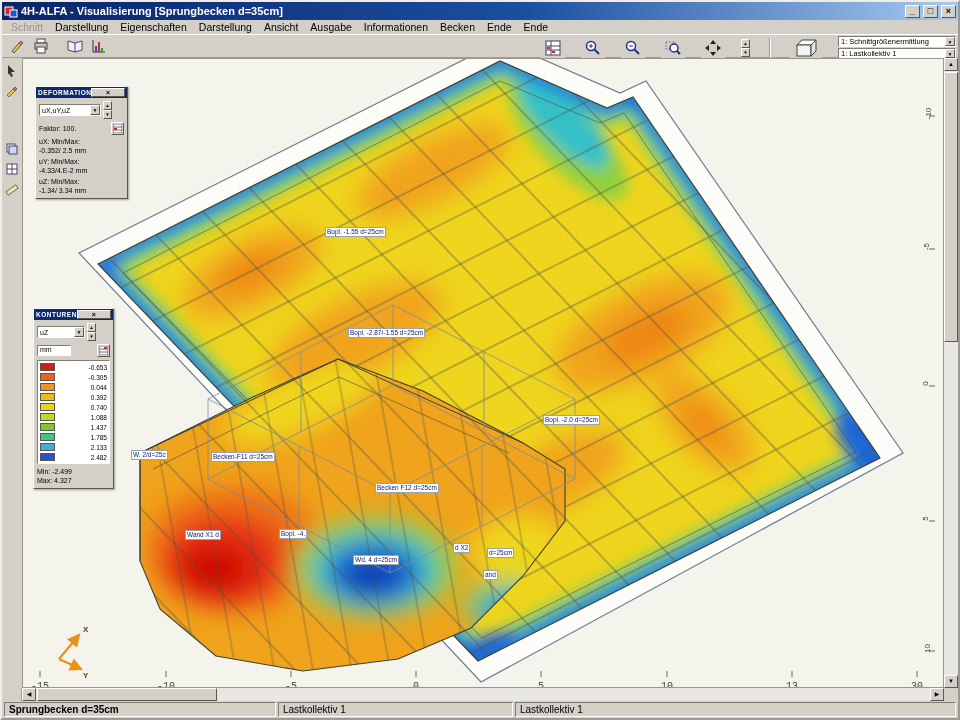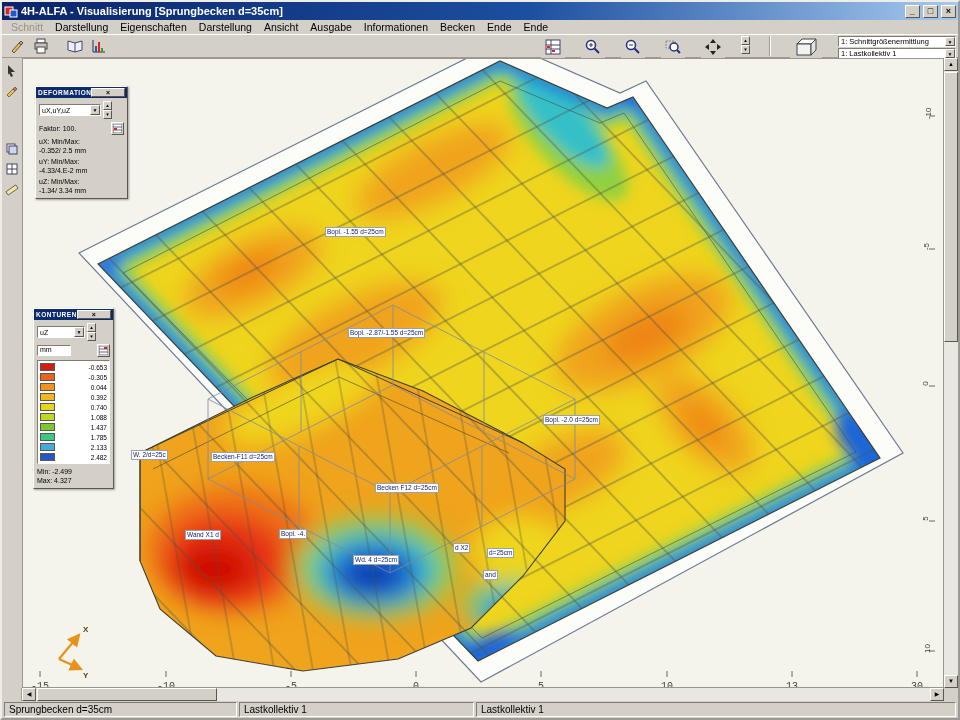--- a/index.html
+++ b/index.html
@@ -16,21 +16,21 @@
   .menubar{height:14px;display:flex;align-items:center;font-size:10.5px;padding-left:3px;background:#d4d0c8;}
   .menu-item{padding:0 6px;color:#000;white-space:nowrap;}
   .menu-item.disabled{color:#98948a;}
   
   .toolbar{height:24px;display:flex;align-items:center;padding:0 3px;background:#d4d0c8;position:relative;
     border-top:1px solid #fff;border-bottom:1px solid #a09c94;}
   .tool{width:24px;height:22px;display:flex;align-items:center;justify-content:center;background:#d4d0c8;
     border:1px solid #d4d0c8;}
   .tgap{width:10px;height:20px;}
   .tsep{width:2px;height:20px;border-left:1px solid #a09c94;border-right:1px solid #fff;margin:0 3px;}
-  .tool-right{position:absolute;right:2px;top:1px;display:flex;gap:16px;}
+  .tool-right{position:absolute;right:2px;top:1px;display:flex;align-items:center;gap:16px;}
   .combo{display:flex;align-items:center;background:#fff;border:1px solid;
     border-color:#807c74 #fff #fff #807c74;height:11px;}
   .combo .cval{flex:1;font-size:7.5px;padding:0 2px;white-space:nowrap;overflow:hidden;color:#000;}
   .combo .carr{width:10px;height:9px;background:#d4d0c8;border:1px solid;border-color:#fff #5a574f #5a574f #fff;
     font-size:5px;line-height:8px;text-align:center;color:#000;}
   .combo-stack{display:flex;flex-direction:column;gap:1px;width:118px;}
   .spinner{display:flex;flex-direction:column;gap:0;}
   .spinner .sb{width:9px;height:9px;background:#d4d0c8;border:1px solid;border-color:#fff #5a574f #5a574f #fff;
     font-size:4.5px;line-height:7px;text-align:center;color:#000;}
   
@@ -79,21 +79,21 @@
   .hcorner{width:20px;height:13px;background:#d4d0c8;border-right:1px solid #a09c94;}
   .hscroll{flex:1;background:#e9e7e1;display:flex;}
   .hscroll .sarrow{height:13px;}
   .hthumb{width:180px;height:13px;background:#d4d0c8;border:1px solid;border-color:#fff #5a574f #5a574f #fff;margin-left:1px;}
   .hscroll .fill{flex:1;}
   .vcorner{width:14px;height:13px;background:#d4d0c8;}
   
   .statusbar{height:17px;display:flex;gap:2px;padding:1px 2px;background:#d4d0c8;}
   .scell{border:1px solid;border-color:#807c74 #fff #fff #807c74;font-size:10px;color:#000;
     padding:0 4px;line-height:13px;white-space:nowrap;overflow:hidden;}
-  .s1{width:233px;}.s2{width:233px;}.s3{width:235px;}.s4{flex:1;}
+  .s1{width:272px;font-weight:bold;}.s2{width:233px;}.s3{width:235px;}.s4{flex:1;}
 </style>
 </head>
 <body>
 
 <div class="window">
 
   <div class="titlebar">
     <svg width="14" height="14">
       <rect x="1" y="3" width="8" height="8" fill="#d22" stroke="#fff" stroke-width="1"></rect>
       <rect x="6" y="6" width="7" height="7" fill="#2456c8" stroke="#fff" stroke-width="1"></rect>

